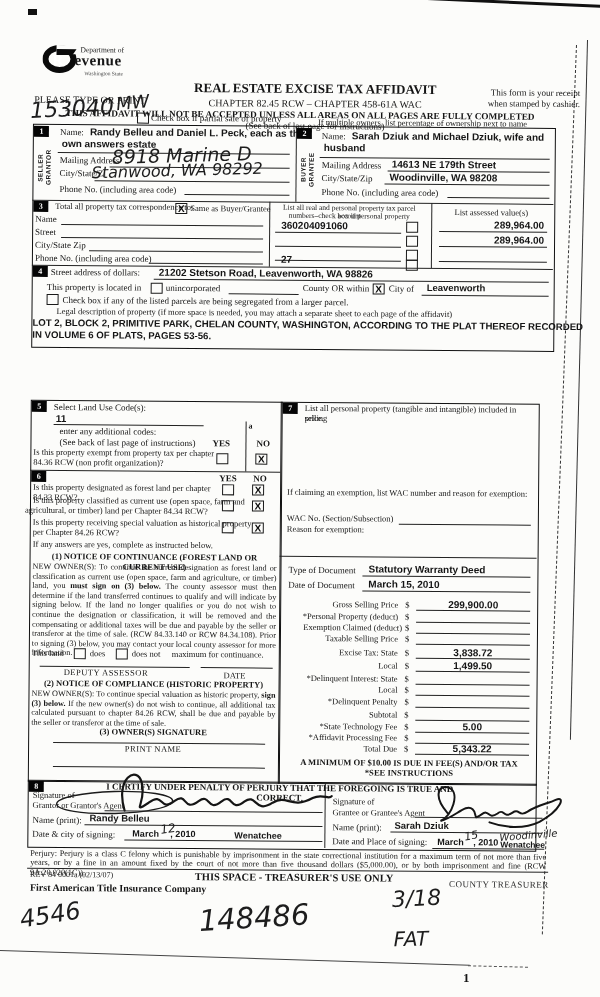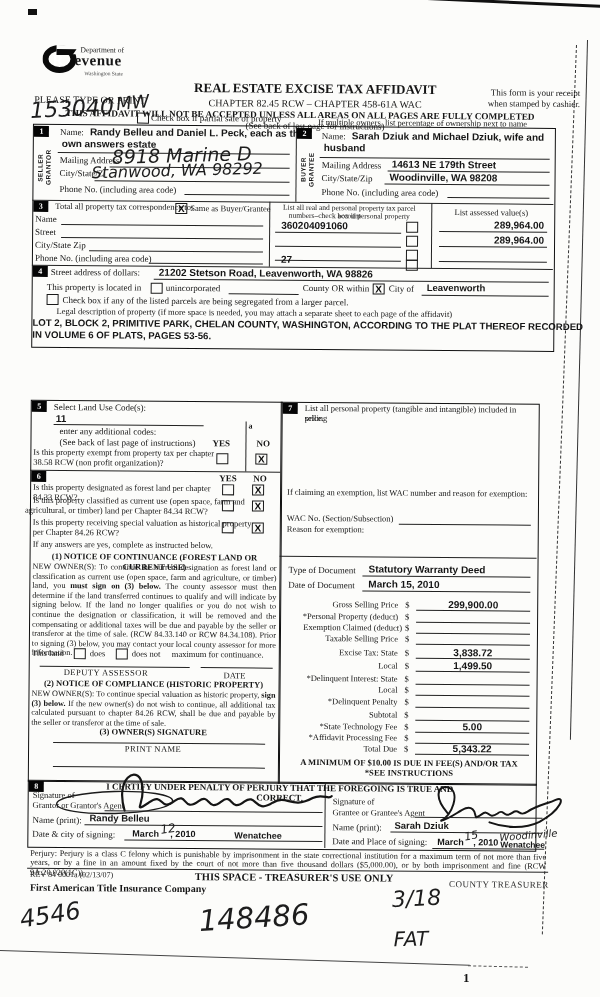--- a/index.html
+++ b/index.html
@@ -157,21 +157,21 @@
     <div class="a s9" style="left:56px;top:402px">Select Land Use Code(s):</div>
     <div class="a val" style="left:58px;top:413px">11</div>
     <div class="ln" style="left:56px;top:424px;width:150px"></div>
     <div class="a s9" style="left:62px;top:426px">enter any additional codes:</div>
     <div class="a s9" style="left:62px;top:437px">(See back of last page of instructions)</div>
     <div class="vln" style="left:248px;top:420px;height:50px"></div>
     <div class="a s8 b" style="left:251px;top:421px">a</div>
     <div class="a s9 b" style="left:215px;top:437px">YES</div>
     <div class="a s9 b" style="left:259px;top:437px">NO</div>
     <div class="a s85" style="left:36px;top:448px">Is this property exempt from property tax per chapter</div>
-    <div class="a s85" style="left:36px;top:458px">38.58 RCW (non profit organization)?</div>
+    <div class="a s85" style="left:36px;top:458px">84.36 RCW (non profit organization)?</div>
     <span class="cb" style="left:219px;top:452px"></span>
     <span class="cb" style="left:258px;top:452px"><span>X</span></span>
 
     <div class="ln" style="left:33px;top:470px;width:250px"></div>
     <span class="tab" style="left:34px;top:471px">6</span>
     <div class="a s9 b" style="left:222px;top:472px">YES</div>
     <div class="a s9 b" style="left:256px;top:472px">NO</div>
     <div class="a s85" style="left:36px;top:483px;width:185px">Is this property designated as forest land per chapter 84.33 RCW?</div>
     <span class="cb" style="left:225px;top:483px"></span>
     <span class="cb" style="left:255px;top:483px"><span>X</span></span>

